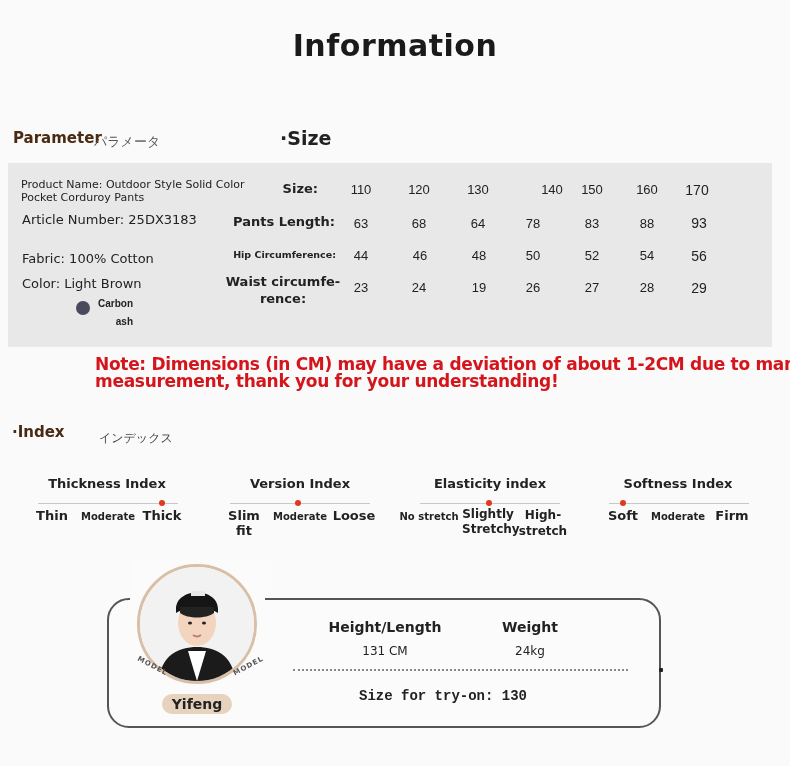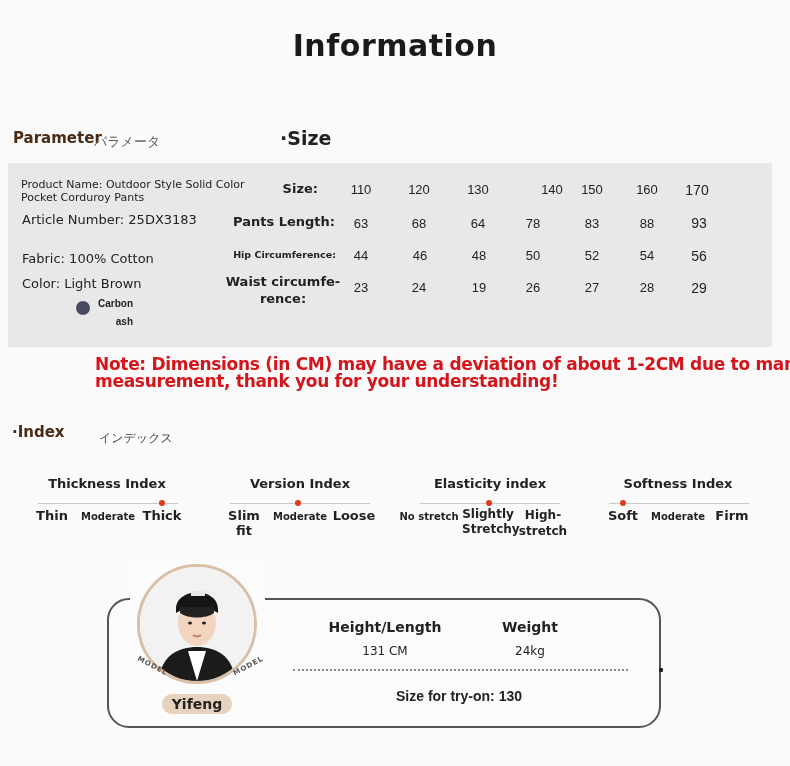--- a/index.html
+++ b/index.html
@@ -40,21 +40,21 @@
 
     .card { left: 107px; top: 598px; width: 554px; height: 130px; border: 2px solid #555; border-radius: 22px; background: #fbfbfb; }
     .avatar-ring { left: 137px; top: 564px; width: 120px; height: 120px; border-radius: 50%; background: #fbfbfb; border: 3px solid #d8bfa6; overflow: hidden; }
     .avatar-mask { left: 130px; top: 560px; width: 135px; height: 40px; background: #fbfbfb; }
     .name-tag { left: 162px; top: 694px; width: 70px; height: 20px; border-radius: 10px; background: #e6d2bd; text-align: center; font-size: 14px; font-weight: bold; color: #222; line-height: 20px; font-family: "DejaVu Sans", sans-serif; }
     .model-txt { font-size: 7px; font-weight: bold; color: #555; letter-spacing: 1px; font-family: "DejaVu Sans", sans-serif; }
 
     .stat-head { font-size: 14px; font-weight: bold; color: #222; text-align: center; font-family: "DejaVu Sans", sans-serif; }
     .stat-val { font-size: 12px; color: #222; text-align: center; font-family: "DejaVu Sans", sans-serif; }
     .dotted { left: 293px; top: 669px; width: 335px; border-top: 2px dotted #888; }
-    .tryon { left: 304px; top: 688px; width: 310px; text-align: center; font-size: 14px; font-weight: bold; color: #222; font-family: Liberation Sans, sans-serif; }
+    .tryon { left: 288px; top: 688px; width: 310px; text-align: center; font-size: 14px; font-weight: bold; color: #222; font-family: Liberation Mono, monospace; }
     .card-dot { left: 659px; top: 668px; width: 4px; height: 4px; background: #222; border-radius: 1px; }
   </style>
 </head>
 <body>
 
 <div class="abs title">Information</div>
 
 <div class="abs param-heading">Parameter</div>
 <div class="abs param-jp">パラメータ</div>
 <div class="abs size-heading">·Size</div>

